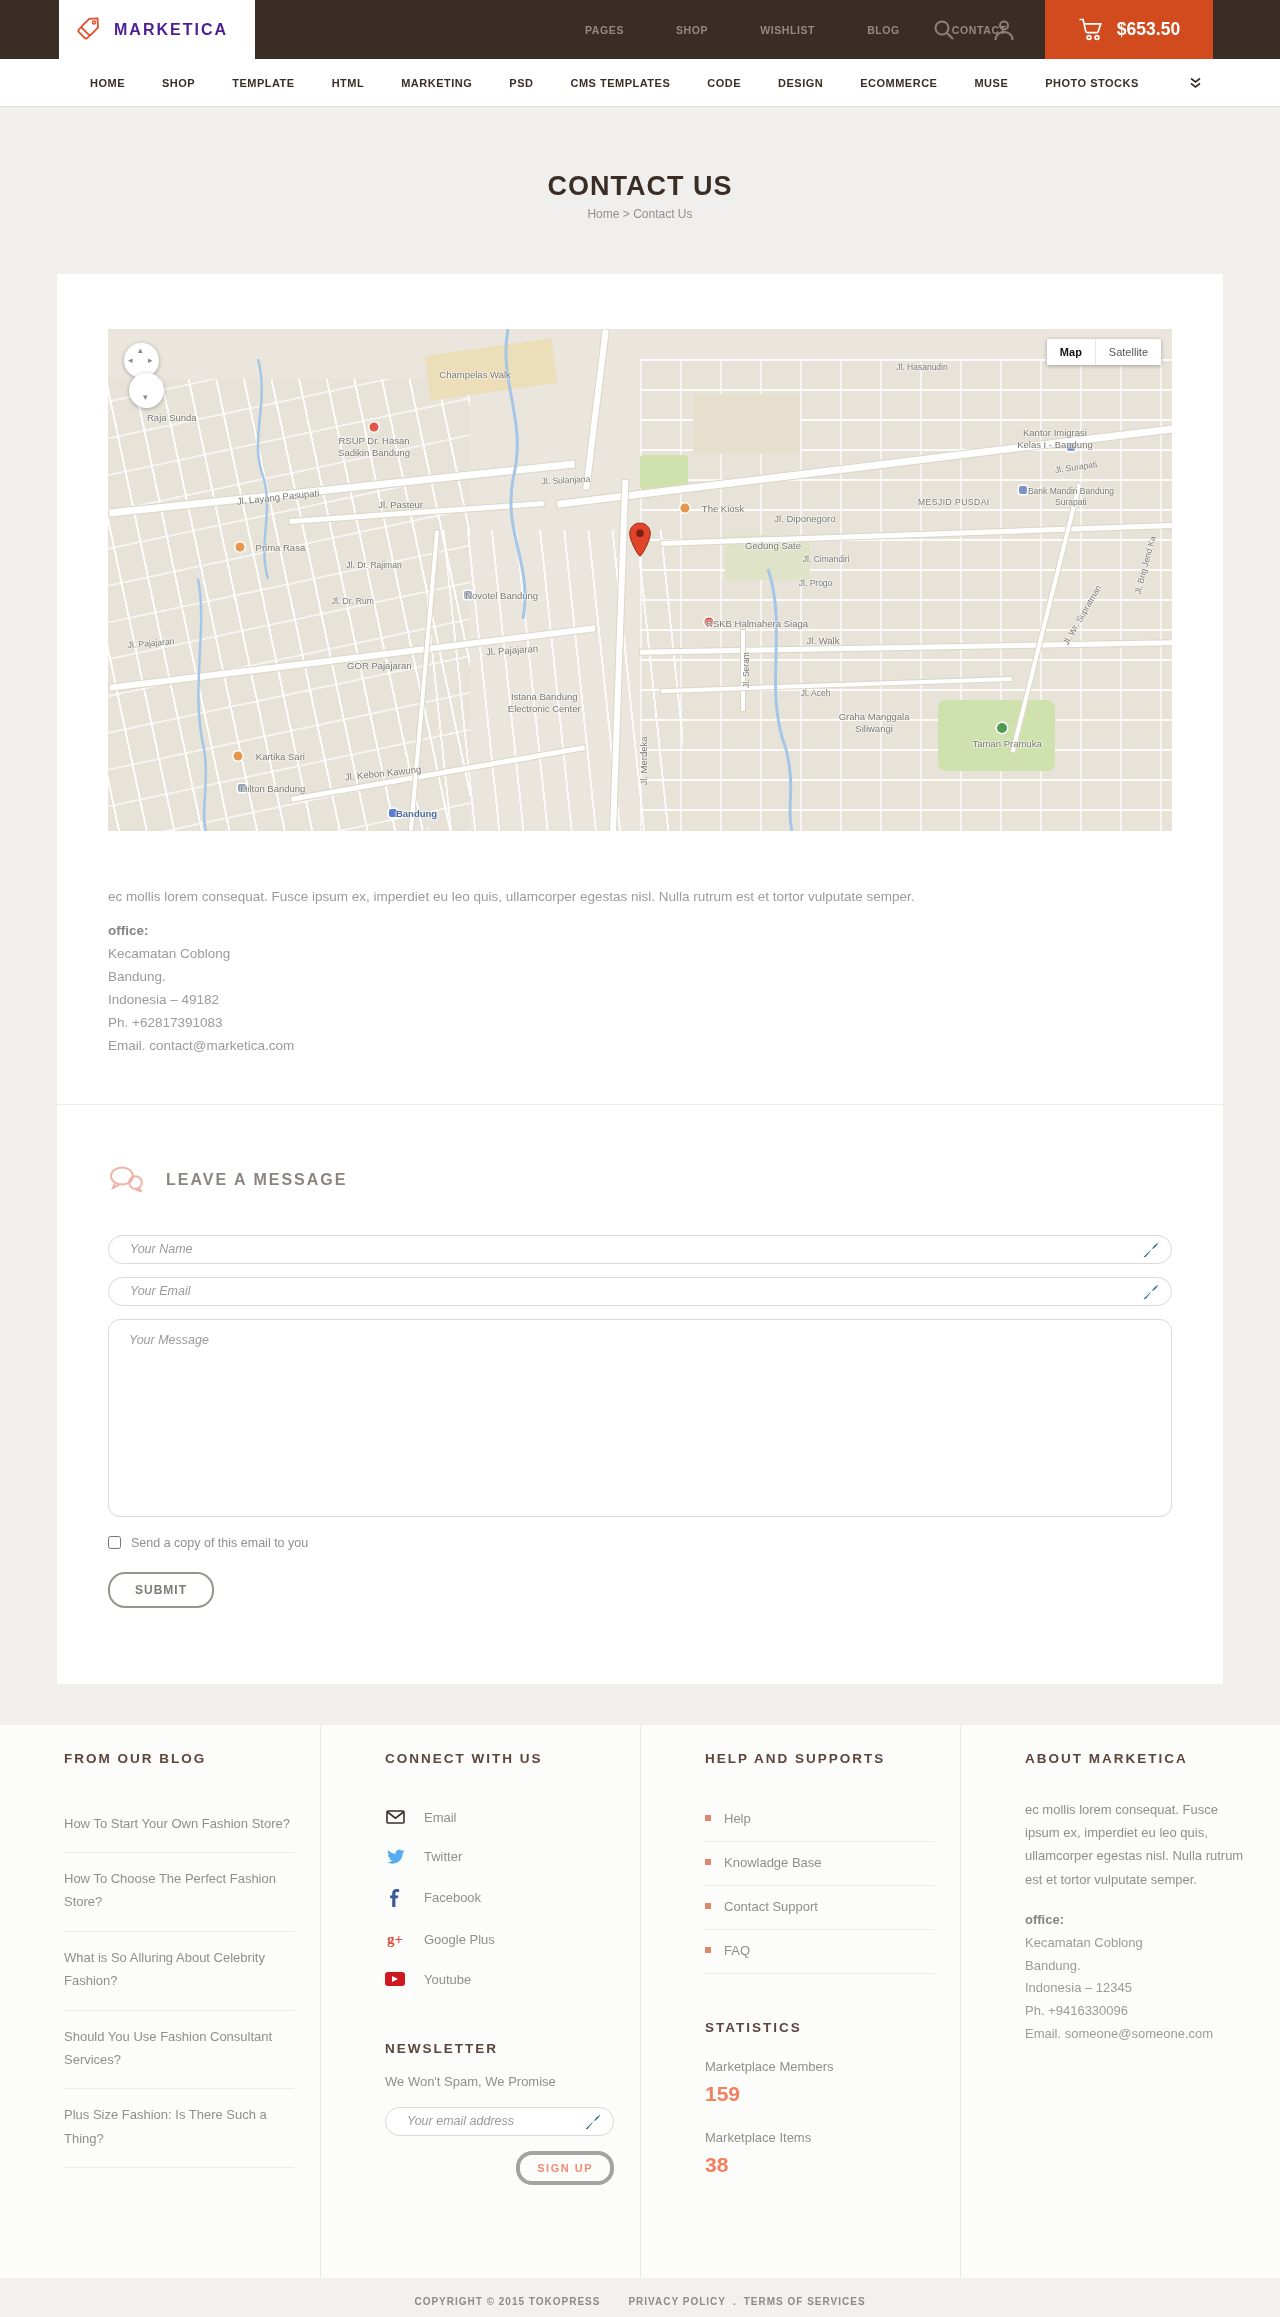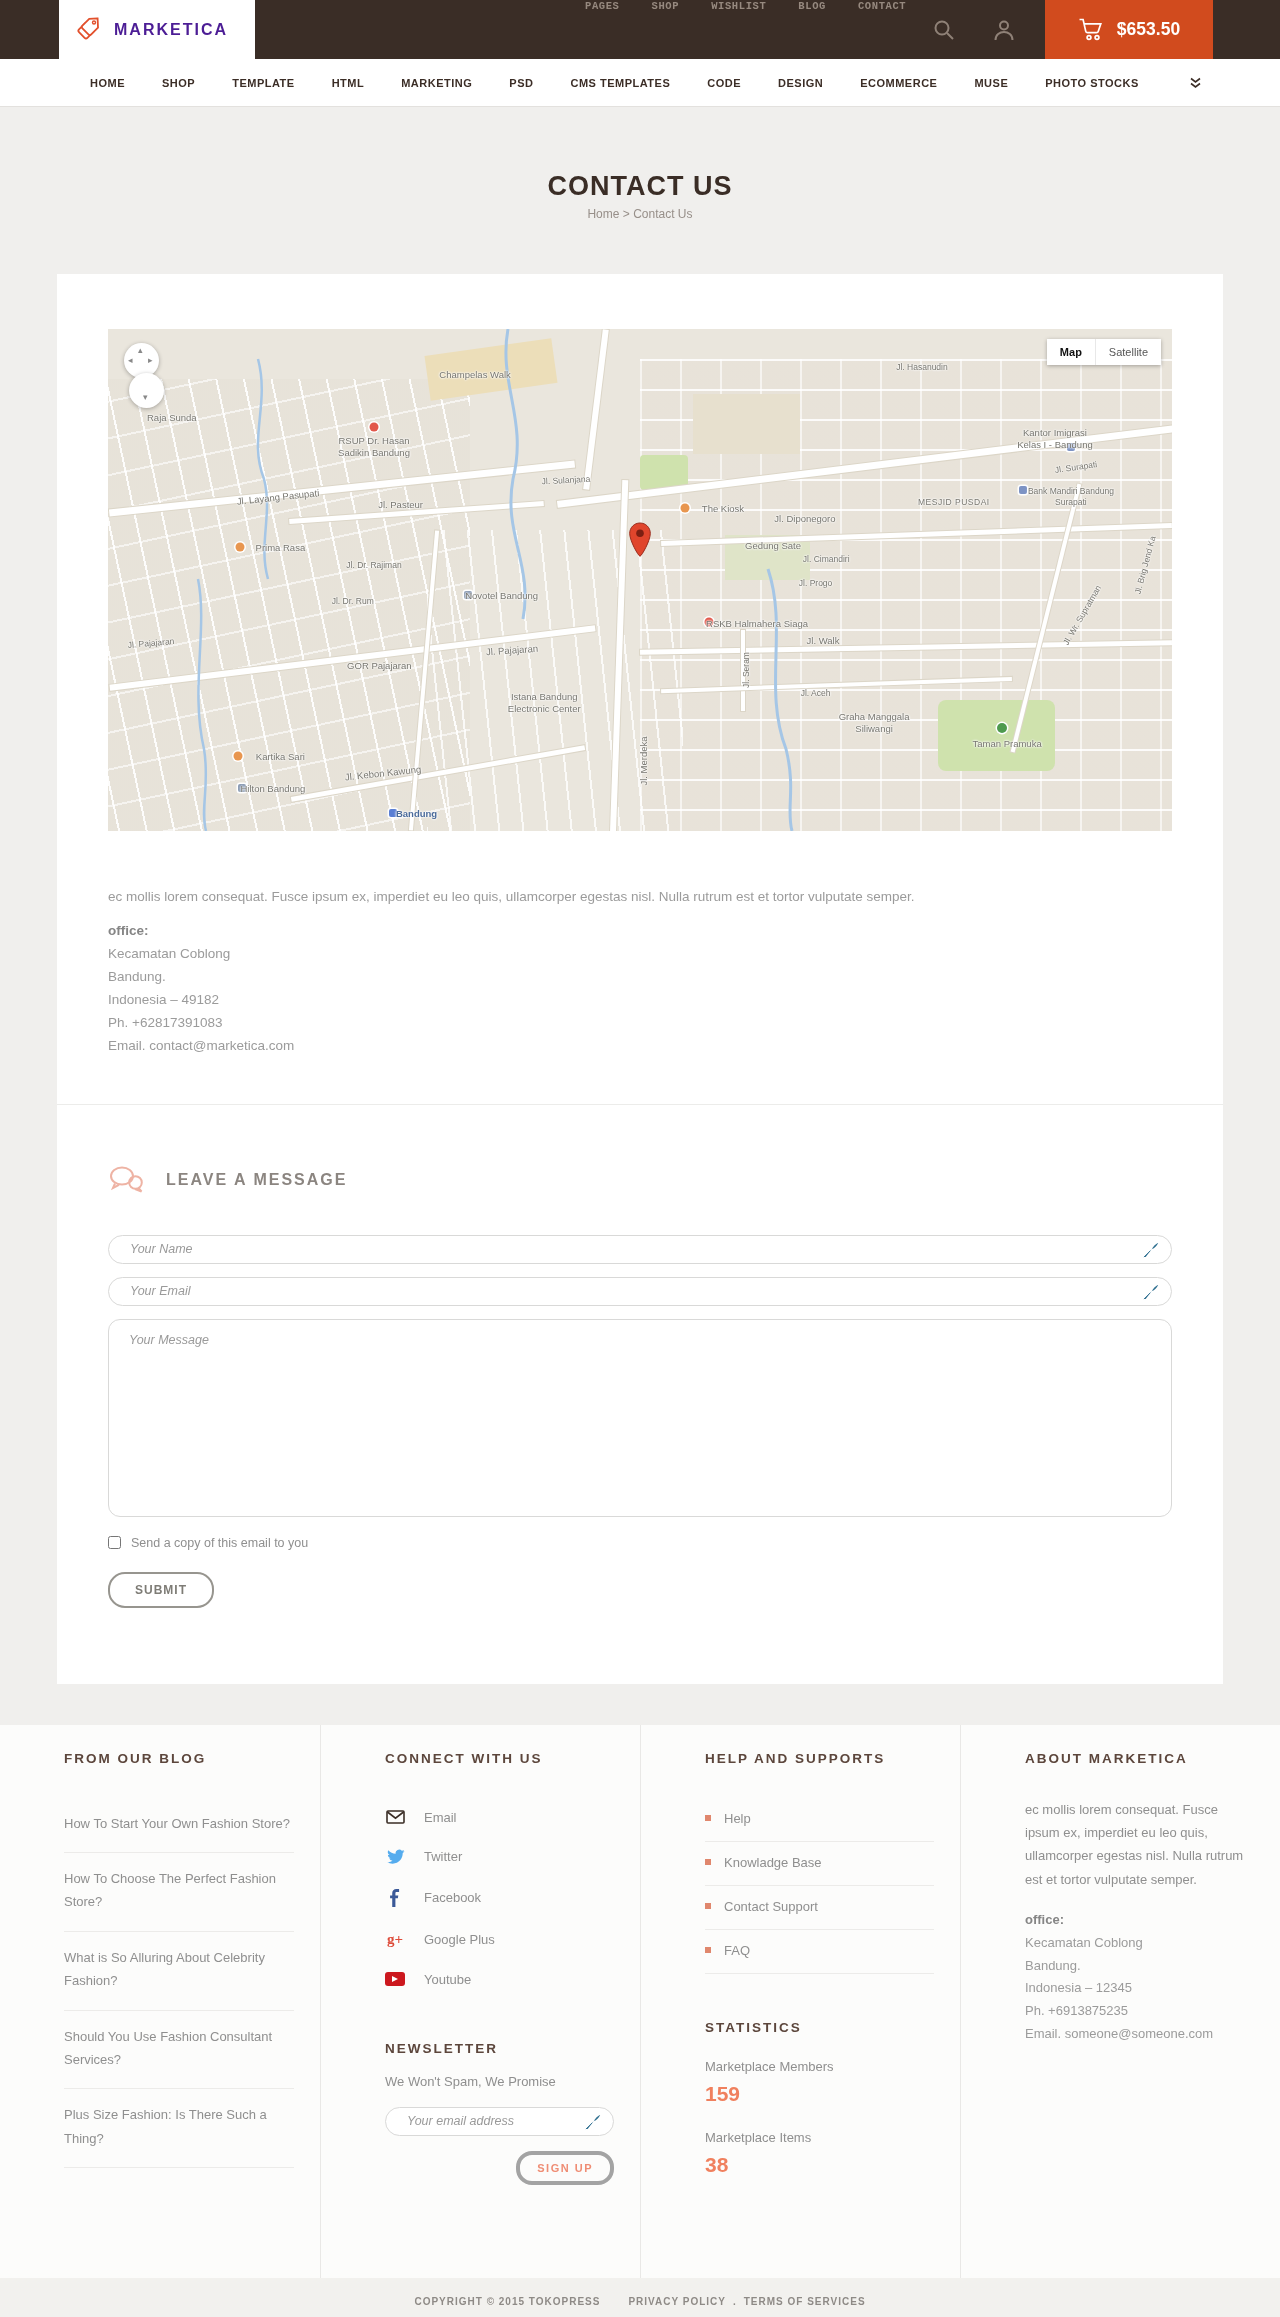--- a/index.html
+++ b/index.html
@@ -6,21 +6,21 @@
   html,body { background:#fff; }
   body { width:1280px; font-family:"Liberation Sans", sans-serif; -webkit-font-smoothing:antialiased; }
   a { text-decoration:none; color:inherit; }
   ul { list-style:none; }
 
   
   .topbar { position:relative; height:59px; background:#3a2d26; }
   .logo-box { position:absolute; left:59px; top:0; width:196px; height:59px; background:#fff;
               display:flex; align-items:center; gap:11px; padding-left:17px; cursor:pointer; }
   .brand { font-size:16px; font-weight:bold; letter-spacing:2px; color:#4c1d95; }
-  .topnav { position:absolute; left:585px; top:0; height:59px; display:flex; gap:32px;font-family:Liberation Mono, monospace; }
+  .topnav { position:absolute; left:585px; top:0; height:59px; display:flex; align-items:center; gap:52px; }
   .topnav a { font-size:10.5px; font-weight:bold; letter-spacing:.6px; color:#96897f; }
   .top-icons { position:absolute; left:933px; top:0; height:59px; display:flex; align-items:center; gap:38px; }
   .top-icons span { cursor:pointer; display:inline-flex; }
   .cart { position:absolute; left:1045px; top:0; width:168px; height:59px; background:#d14b1e; border:none;
           display:flex; align-items:center; justify-content:center; gap:12px; cursor:pointer; }
   .cart .amt { color:#fff; font-size:17.5px; font-weight:bold; }
 
   
   .subnav { height:48px; background:#fff; border-bottom:1px solid #e3e1de; display:flex; align-items:center;
             padding-left:90px; gap:37px; }
@@ -482,21 +482,21 @@
       </div>
 
       <div class="fcol about">
         <h3 class="fhead">ABOUT MARKETICA</h3>
         <p>ec mollis lorem consequat. Fusce ipsum ex, imperdiet eu leo quis, ullamcorper egestas nisl. Nulla rutrum est et tortor vulputate semper.</p>
         <div class="office">
           <div class="oh">office:</div>
           <div>Kecamatan Coblong</div>
           <div>Bandung.</div>
           <div>Indonesia – 12345</div>
-          <div>Ph. +6913875235</div>
+          <div>Ph. +9416330096</div>
           <div>Email. someone@someone.com</div>
         </div>
       </div>
     </div>
 
     <div class="copybar">
       <span>COPYRIGHT © 2015 TOKOPRESS</span>
       <span class="gap"></span>
       <a>PRIVACY POLICY</a>
       <span>.</span>

